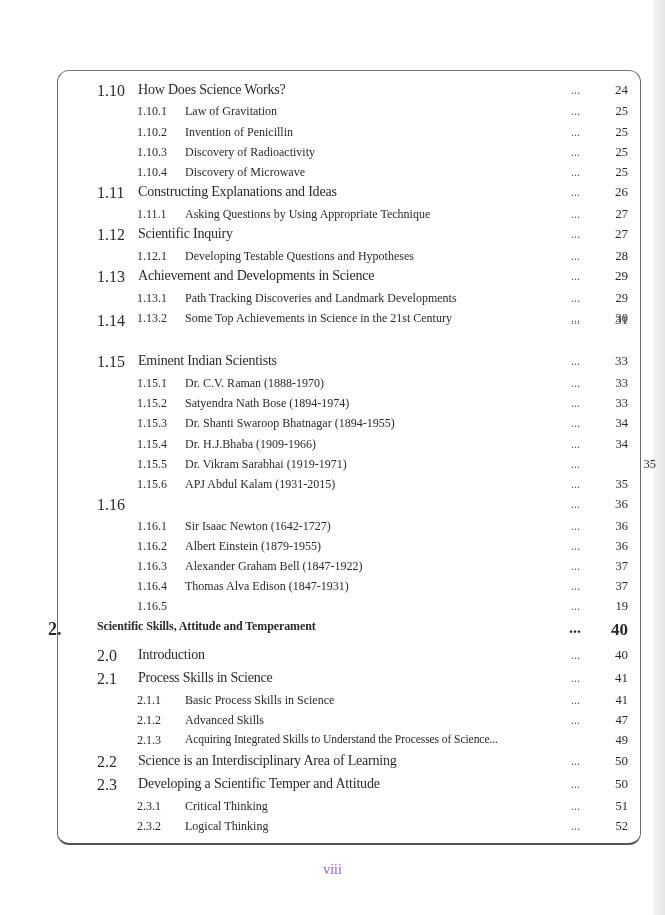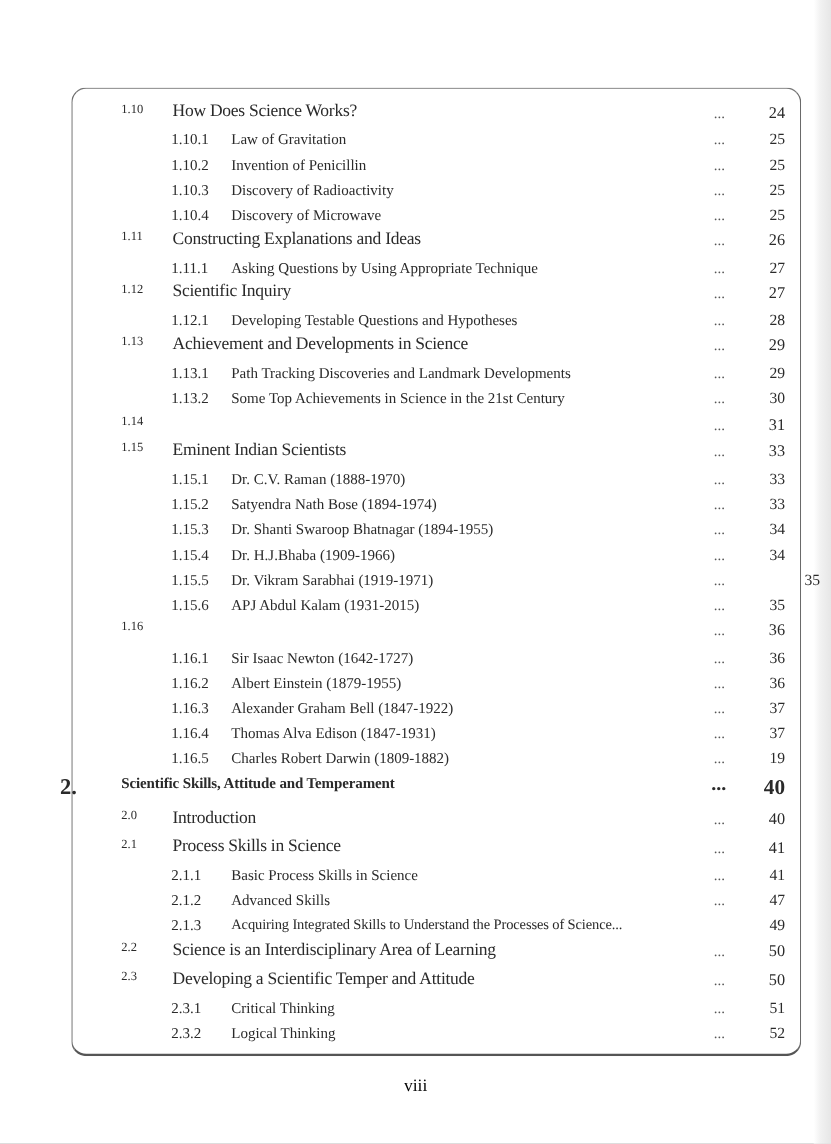--- a/index.html
+++ b/index.html
@@ -11,35 +11,35 @@
     position:absolute; top:0; right:0; width:14px; height:915px;
     background:linear-gradient(to right, #ffffff 0%, #f1f1f1 40%, #e6e6e6 100%);
   }
   .toc-box {
     position:absolute; left:57px; top:70px; width:584px; height:775px;
     border:1.5px solid #6a6a6a; border-radius:12px; box-sizing:border-box;
     border-top-color:#777; border-bottom:2.5px solid #555;
   }
   .row { position:absolute; left:0; width:665px; height:20px; }
   .num, .title, .dots, .page { position:absolute; white-space:nowrap; top:0; }
-  .row.l1 .num { left:97px; font-size:10px; }
+  .row.l1 .num { left:97px; font-size:16px; }
   .row.l1 .title { left:138px; font-size:14px; letter-spacing:-0.2px; }
   .row.l2 .num { left:137px; font-size:12px; top:1px; }
   .row.l2 .title { left:185px; font-size:12px; top:1px; }
   .row .dots { left:571px; font-size:12px; color:#555; top:1px; }
   .row .page { right:37px; font-size:13px; text-align:right; }
   .row.l2 .page { font-size:12.5px; top:1px; }
   .row.ch .num { left:48px; font-size:18px; font-weight:bold; top:-3px; }
   .row.ch .title { left:97px; font-size:12px; font-weight:bold; top:-3px; letter-spacing:-0.1px; }
   .row.ch .dots { left:569px; font-size:16px; font-weight:bold; top:-3px; color:#2a2a2a; }
   .row.ch .page { font-size:17px; font-weight:bold; top:-2px; }
   .row.l2.long .title { font-size:11.6px; letter-spacing:-0.1px; }
   .page-number {
     position:absolute; top:862px; left:0; width:665px; text-align:center;
-    font-size:14px; color:#000000;
+    font-size:14px; color:#8b5cf6;
   }
 </style>
 </head>
 <body>
 
 <div class="edge-shade"></div>
 <div class="toc-box"></div>
 
 <div id="toc">
     <div class="row l1" style="top: 82px;">
@@ -107,21 +107,21 @@
       <span class="title">Path Tracking Discoveries and Landmark Developments</span>
       <span class="dots">...</span>
       <span class="page">29</span>
     </div>
     <div class="row l2" style="top: 310px;">
       <span class="num">1.13.2</span>
       <span class="title">Some Top Achievements in Science in the 21st Century</span>
       <span class="dots">...</span>
       <span class="page">30</span>
     </div>
-    <div class="row l1" style="top: 332px;">
+    <div class="row l1" style="top: 312px;">
       <span class="num">1.14</span>
       <span class="dots">...</span>
       <span class="page">31</span>
     </div>
     <div class="row l1" style="top: 353px;">
       <span class="num">1.15</span>
       <span class="title">Eminent Indian Scientists</span>
       <span class="dots">...</span>
       <span class="page">33</span>
     </div>
@@ -185,21 +185,20 @@
       <span class="page">37</span>
     </div>
     <div class="row l2" style="top: 578px;">
       <span class="num">1.16.4</span>
       <span class="title">Thomas Alva Edison (1847-1931)</span>
       <span class="dots">...</span>
       <span class="page">37</span>
     </div>
     <div class="row l2" style="top: 598px;">
       <span class="num">1.16.5</span>
-      <span class="title">Charles Robert Darwin (1809-1882)</span>
       <span class="dots">...</span>
       <span class="page">19</span>
     </div>
     <div class="row ch" style="top: 622px;">
       <span class="num">2.</span>
       <span class="title">Scientific Skills, Attitude and Temperament</span>
       <span class="dots">...</span>
       <span class="page">40</span>
     </div>
     <div class="row l1" style="top: 647px;">

